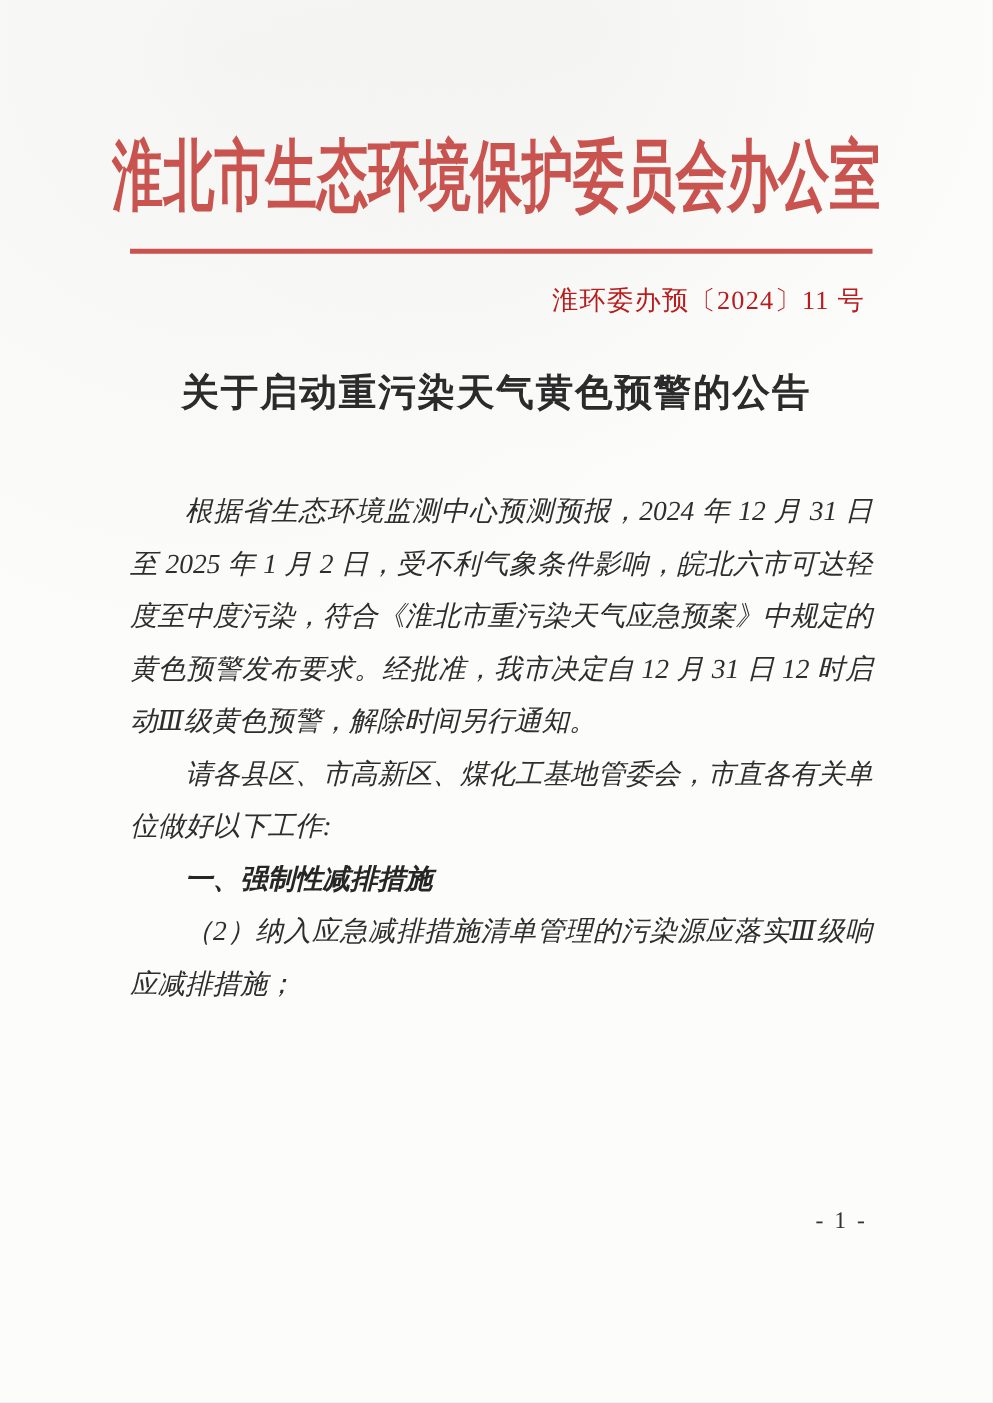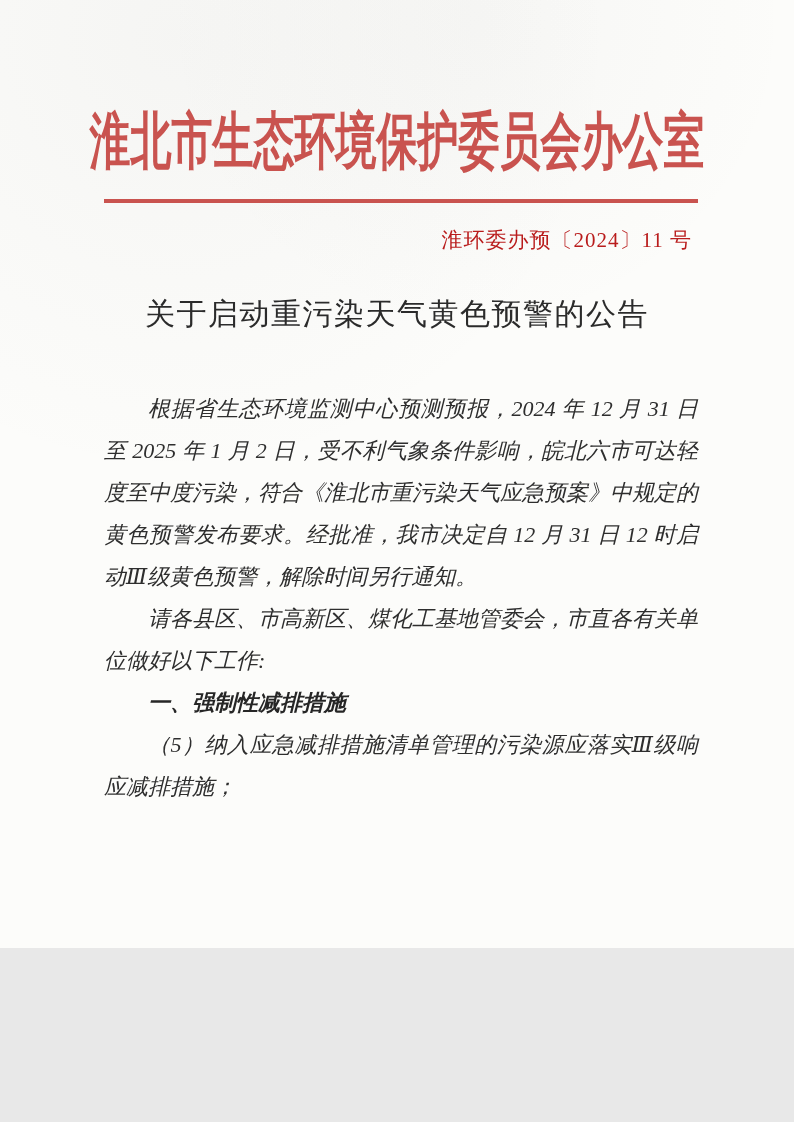--- a/index.html
+++ b/index.html
@@ -3,21 +3,21 @@
 <meta charset="utf-8">
 <style>
   html, body {
     margin: 0;
     padding: 0;
     background: #e8e8e8;
   }
   .page {
     position: relative;
     width: 794px;
-    height: 948px;
+    height: 1122px;
     margin: 0 auto;
     background: #fcfcfa;
     overflow: hidden;
     font-family: "Liberation Serif", "DejaVu Serif", serif;
     color: #2e2e2e;
   }
   
   .page::before {
     content: "";
     position: absolute;
@@ -60,21 +60,21 @@
     white-space: nowrap;
   }
   .doc-title {
     position: absolute;
     top: 294px;
     left: 0;
     right: 0;
     margin: 0;
     text-align: center;
     font-size: 30px;
-    font-weight: normal;
+    font-weight: bold;
     letter-spacing: 1.5px;
     color: #2b2b2b;
     white-space: nowrap;
   }
   .doc-body {
     position: absolute;
     top: 388px;
     left: 104px;
     width: 594px;
     font-size: 22px;
@@ -113,18 +113,18 @@
   <div class="red-line"></div>
 
   <div class="doc-number">淮环委办预〔2024〕11 号</div>
 
   <h1 class="doc-title">关于启动重污染天气黄色预警的公告</h1>
 
   <div class="doc-body">
       <p class="para normal">根据省生态环境监测中心预测预报，2024 年 12 月 31 日至 2025 年 1 月 2 日，受不利气象条件影响，皖北六市可达轻度至中度污染，符合《淮北市重污染天气应急预案》中规定的黄色预警发布要求。经批准，我市决定自 12 月 31 日 12 时启动Ⅲ级黄色预警，解除时间另行通知。</p>
       <p class="para normal">请各县区、市高新区、煤化工基地管委会，市直各有关单位做好以下工作:</p>
       <p class="para heading">一、强制性减排措施</p>
-      <p class="para normal">（5）纳入应急减排措施清单管理的污染源应落实Ⅲ级响应减排措施；</p>
+      <p class="para normal">（2）纳入应急减排措施清单管理的污染源应落实Ⅲ级响应减排措施；</p>
     </div>
 
   <div class="page-number">- 1 -</div>
 
 </div>
 
 </body></html>

